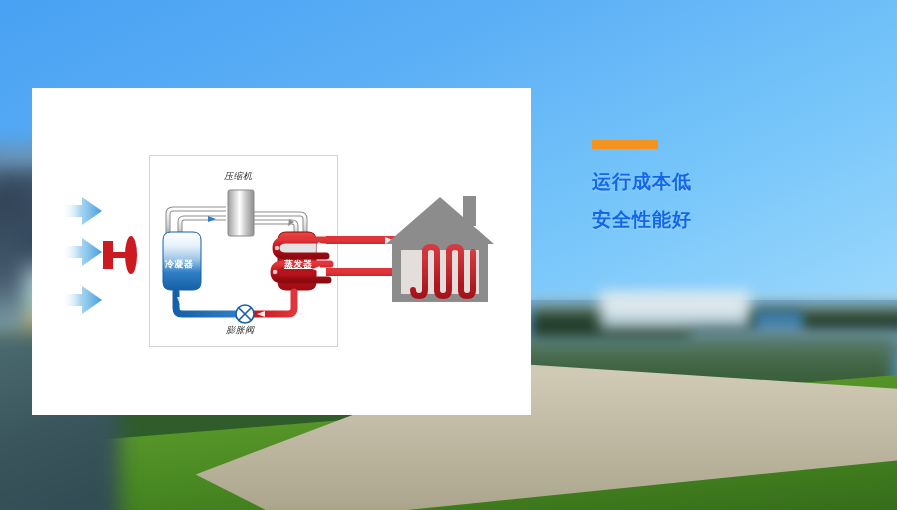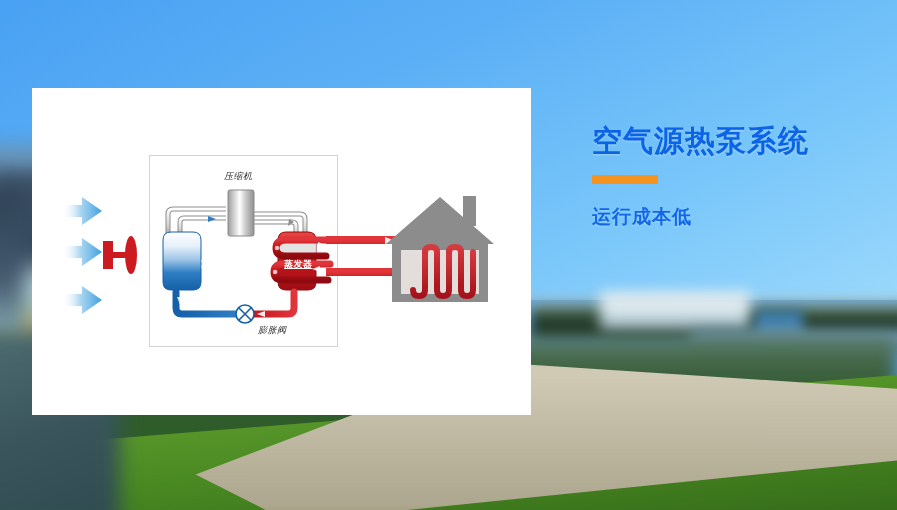--- a/index.html
+++ b/index.html
@@ -96,23 +96,23 @@
     border:1px solid #d3d3d3;background:#fff;box-sizing:border-box;
   }
 
   
   .diagram{position:absolute;left:0;top:0;width:897px;height:510px;pointer-events:none;}
   .diagram svg{display:block;}
 
   
   .lbl{position:absolute;font-size:9px;color:#2b2b2b;white-space:nowrap;letter-spacing:.5px;font-style:italic;}
   .lbl-compressor{left:224px;top:170px;}
-  .lbl-expansion{left:226px;top:324px;margin-left:32px;}
+  .lbl-expansion{left:226px;top:324px;}
   .lbl-white{position:absolute;font-size:9px;color:#ffffff;font-weight:bold;white-space:nowrap;letter-spacing:.5px;}
-  .lbl-condenser{left:165px;top:258px;margin-left:36px;}
+  .lbl-condenser{left:165px;top:258px;}
   .lbl-evaporator{left:284px;top:258px;text-decoration:underline;}
 
   
   .textcol{position:absolute;left:592px;top:124px;width:300px;}
   .title{
     font-size:30px;font-weight:bold;color:#0b63e5;letter-spacing:1px;
     line-height:1.15;margin:0;
     text-shadow:0 1px 2px rgba(255,255,255,.35);
   }
   .rule{
@@ -304,18 +304,18 @@
   </g>
 </svg>
 </div>
 
 <div class="lbl lbl-compressor">压缩机</div>
 <div class="lbl lbl-expansion">膨胀阀</div>
 <div class="lbl-white lbl-condenser">冷凝器</div>
 <div class="lbl-white lbl-evaporator">蒸发器</div>
 
 <div class="textcol">
-  <h1 class="title">空气源热泵系统</h1>
   <div class="rule"></div>
   <div class="bullets">
     <div class="bullet">运行成本低</div>
+    <div class="bullet">安全性能好</div>
   </div>
 </div>
 
 </body></html>

